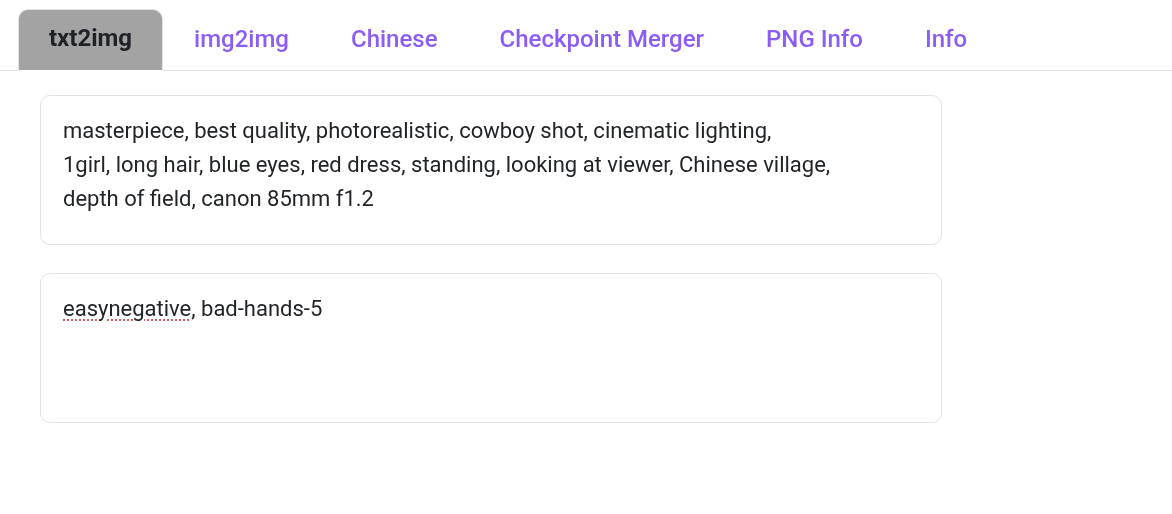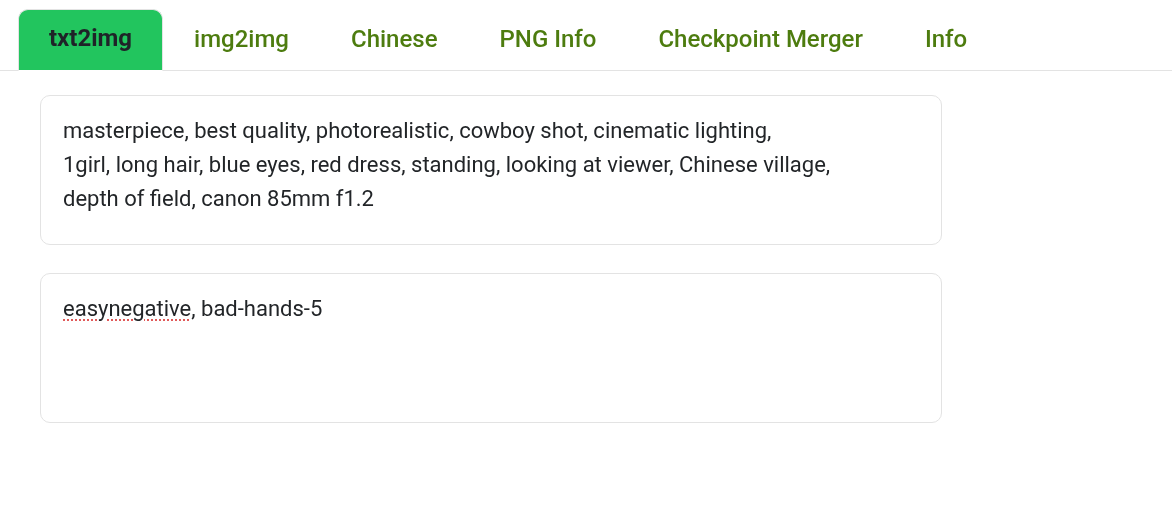--- a/index.html
+++ b/index.html
@@ -17,36 +17,36 @@
     .tabs-container {
       display: flex;
       align-items: flex-end;
       padding-left: 18px;
       padding-top: 8px;
       border-bottom: 1px solid #e3e3e3;
     }
     .tab {
       padding: 14px 30px 18px 30px;
       font-size: 24px;
-      color: #4d7c0f;
+      color: #8b5cf6;
       cursor: pointer;
       font-weight: 500;
       border: 1px solid transparent;
       border-bottom: none;
       position: relative;
       bottom: -1px;
     }
     .tab.active {
       color: #1f2328;
       font-weight: 700;
       border: 1px solid #e3e3e3;
       border-bottom: 1px solid #ffffff;
       border-top-left-radius: 10px;
       border-top-right-radius: 10px;
-      background: #22c55e;
+      background: #a3a3a3;
     }
     .content {
       padding: 24px 0 0 40px;
     }
     .prompt-box {
       border: 1px solid #e3e3e3;
       border-radius: 10px;
       padding: 18px 22px;
       margin-bottom: 28px;
       font-size: 22px;
@@ -67,22 +67,22 @@
       text-underline-offset: 3px;
     }
   </style>
 </head>
 <body>
 
 <div class="tabs-container">
   <div class="tab active">txt2img</div>
   <div class="tab">img2img</div>
   <div class="tab">Chinese</div>
+  <div class="tab">Checkpoint Merger</div>
   <div class="tab">PNG Info</div>
-  <div class="tab">Checkpoint Merger</div>
   <div class="tab">Info</div>
 </div>
 
 <div class="content">
   <div class="prompt-box" contenteditable="true" style="white-space: pre-wrap;">masterpiece, best quality, photorealistic, cowboy shot, cinematic lighting,
 1girl, long hair, blue eyes, red dress, standing, looking at viewer, Chinese village,
 depth of field, canon 85mm f1.2</div>
   <div class="prompt-box negative" contenteditable="true" style=""><span class="spellerror">easynegative</span><span>, bad-hands-5</span></div>
 </div>
 

